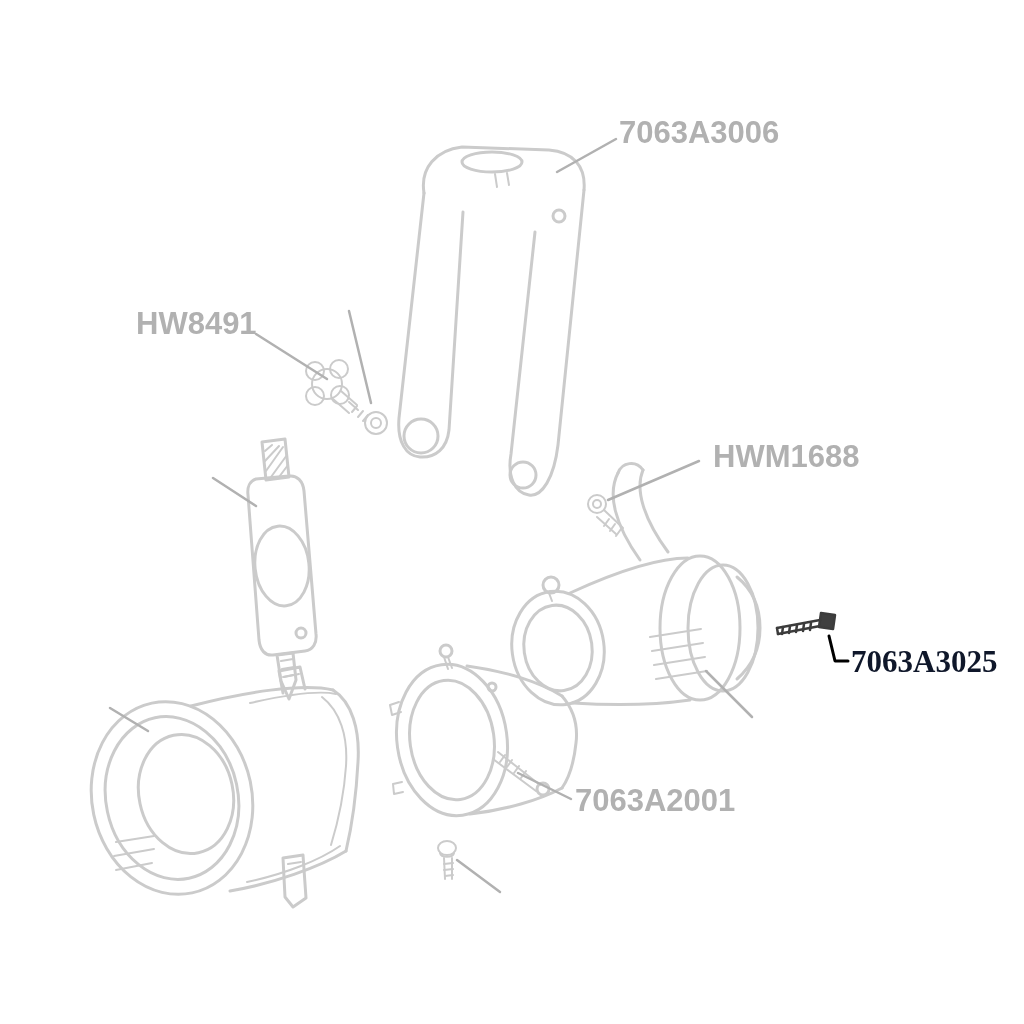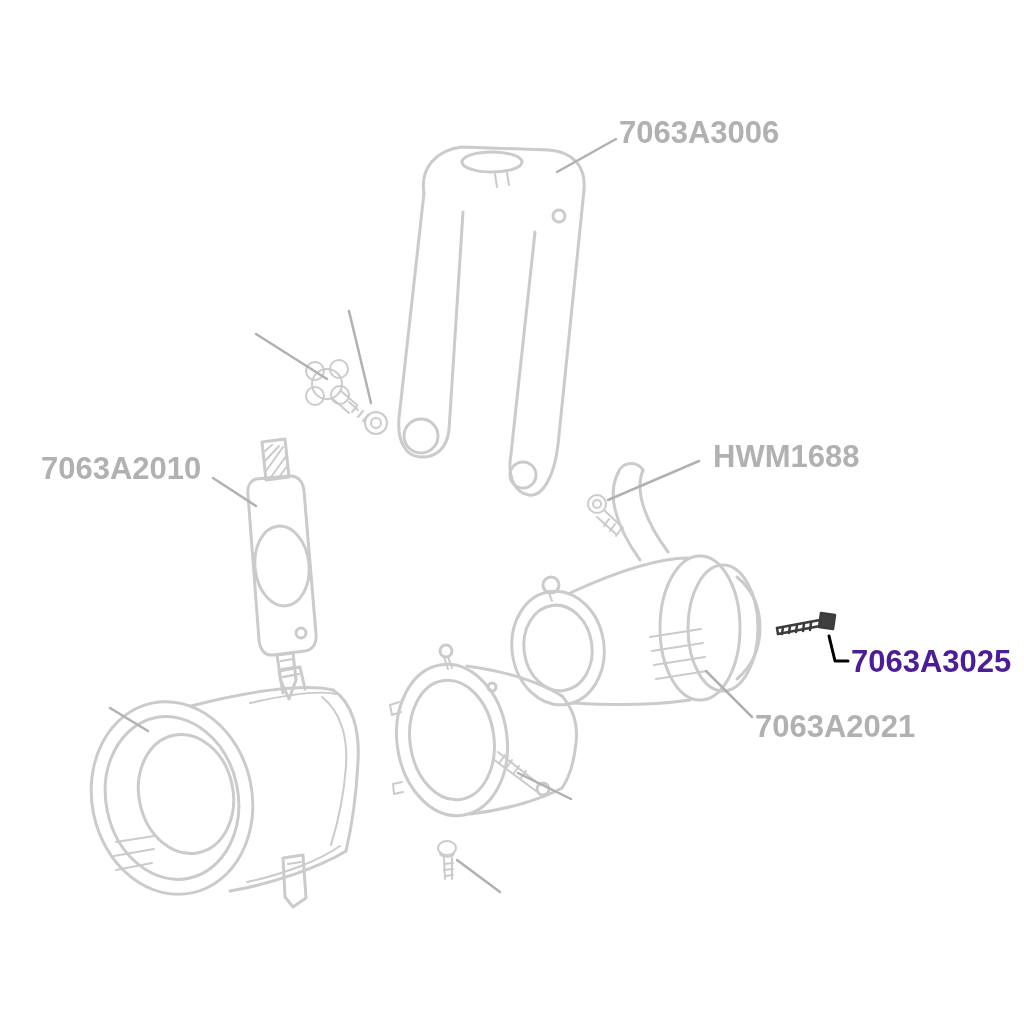--- a/index.html
+++ b/index.html
@@ -20,21 +20,21 @@
   .leader-dark { stroke: #000000; stroke-width: 3; fill: none; stroke-linecap: round; stroke-linejoin: round; }
 
   .part-label {
     position: absolute;
     font-weight: bold;
     font-size: 31px;
     color: #b1b1b1;
     white-space: nowrap;
     letter-spacing: 0px;
   }
-  .part-label.highlight { color: #4c1d95; }
+  .part-label.highlight { color: #0f172a; font-family: Liberation Serif, serif; }
 </style>
 </head>
 <body>
 
 <div id="stage">
 
   <svg width="1024" height="1024" viewBox="0 0 1024 1024">
 
     <g class="art">
       <path d="M424,193 C420,168 436,150 462,147 L549,150 C573,152 586,166 584,190"></path>
@@ -152,25 +152,25 @@
       <path class="leader" d="M110,708 L148,731"></path>
       <path class="leader" d="M571,799 L518,773"></path>
       <path class="leader" d="M500,892 L457,860"></path>
       <path class="leader-dark" d="M848,661 L835,661 L829,636"></path>
     </g>
   </svg>
 
   <div class="part-label" style="left:619px; top:115px;">7063A3006</div>
 
 
+  <div class="part-label" style="left:136px; top:306px;">HW8491</div>
 
-  <div class="part-label" style="left:41px; top:451px;">7063A2010</div>
 
   <div class="part-label" style="left:703px; top:439px;margin-left:10px;">HWM1688</div>
 
   <div class="part-label highlight" style="left:851px; top:644px;">7063A3025</div>
 
-  <div class="part-label" style="left:755px; top:709px;">7063A2021</div>
 
 
+  <div class="part-label" style="left:575px; top:783px;">7063A2001</div>
 
 
 </div>
 
 </body></html>

